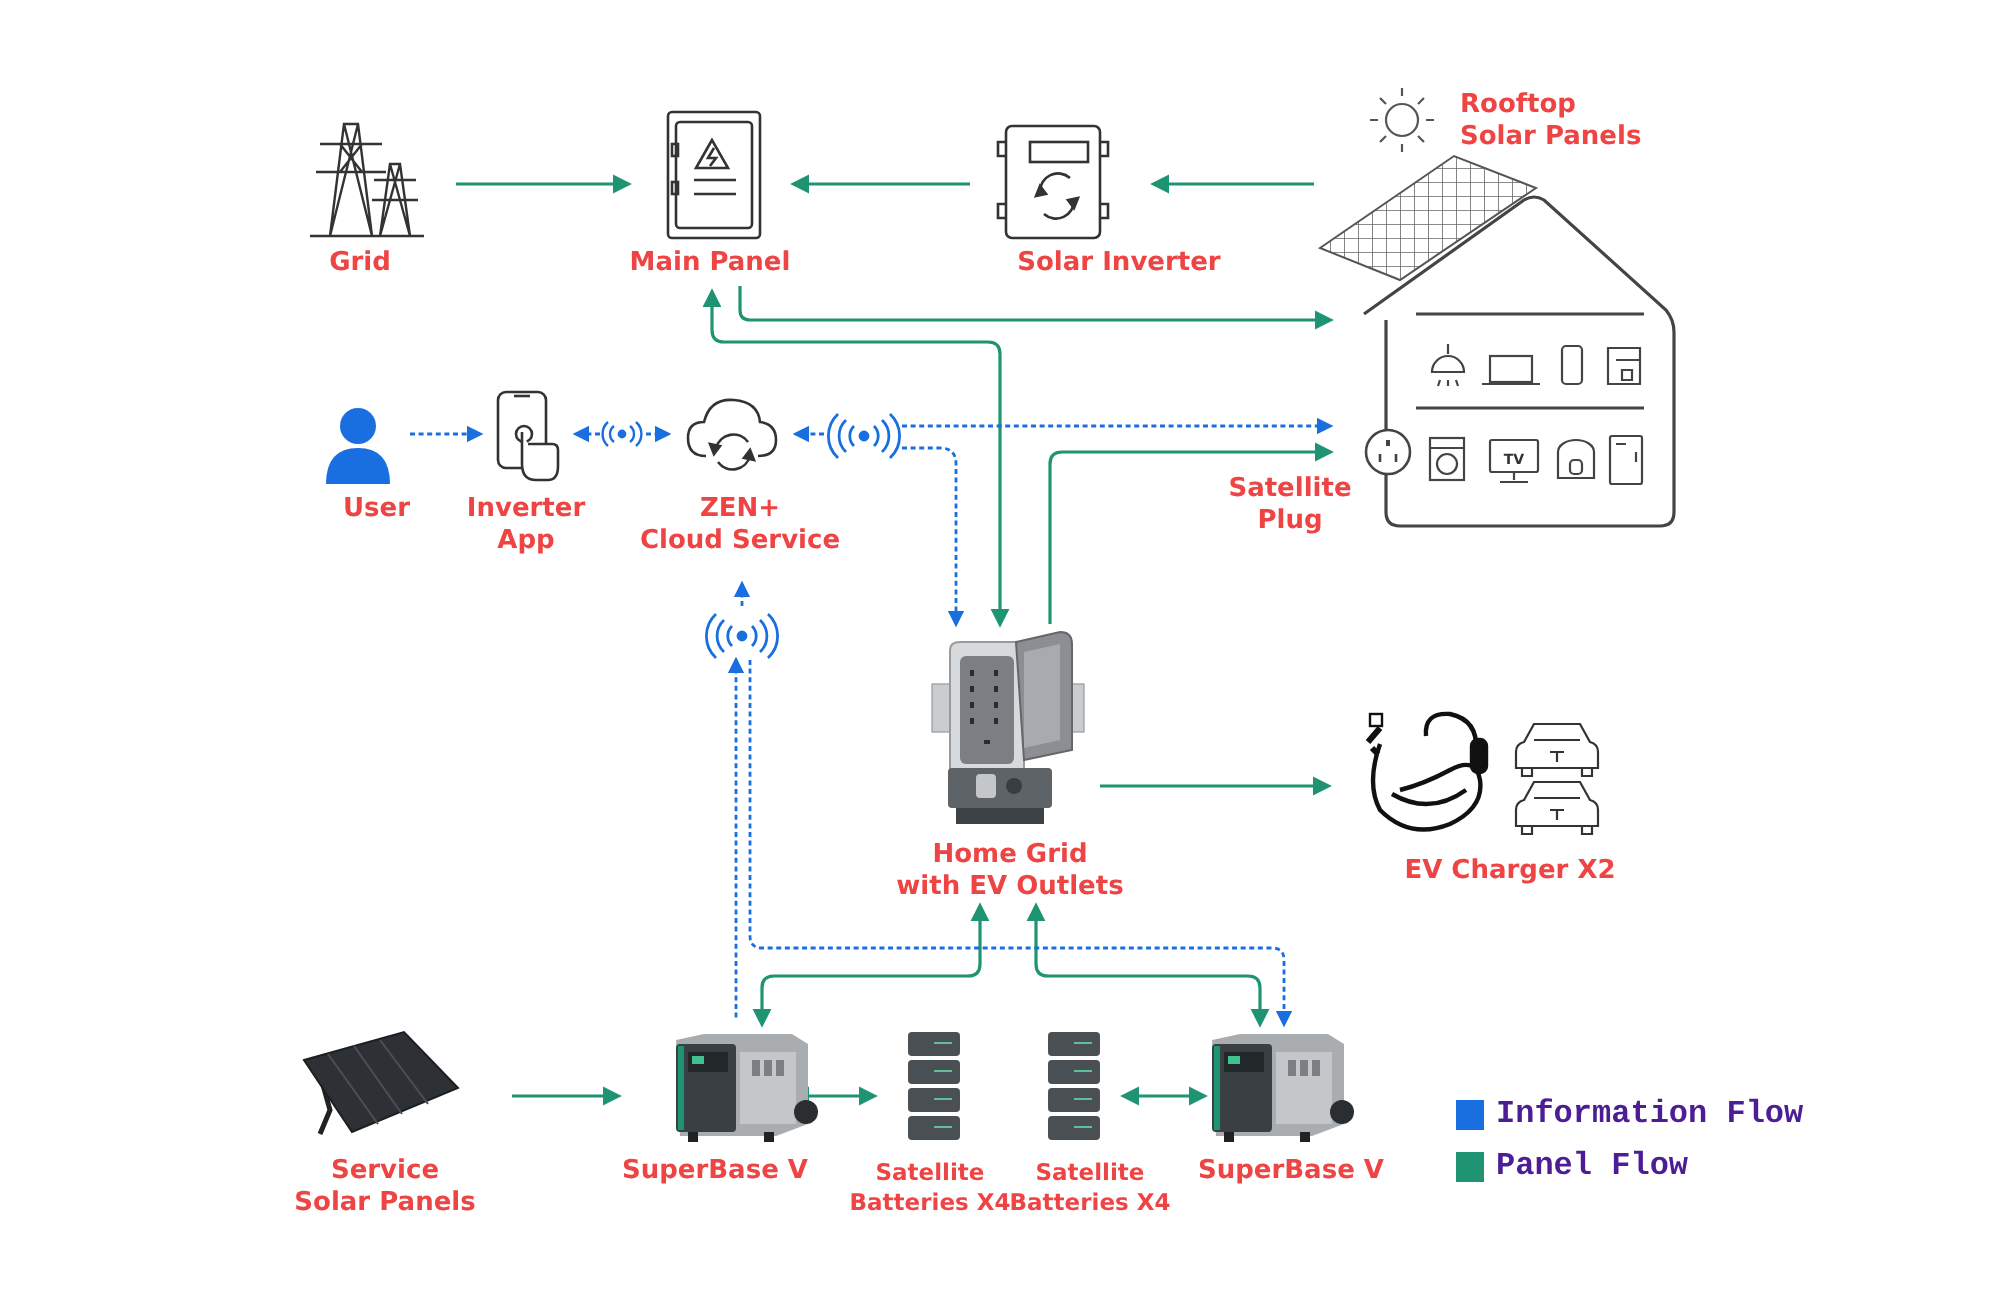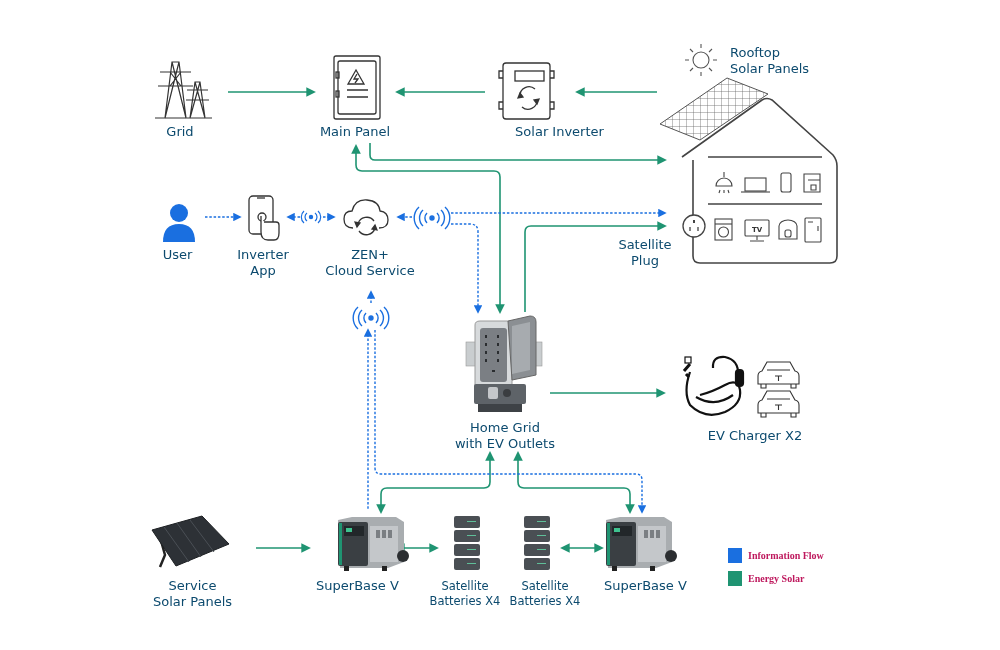--- a/index.html
+++ b/index.html
@@ -1,23 +1,23 @@
 <!DOCTYPE html>
 <html><head>
 <meta charset="utf-8">
 <style>
   html,body{margin:0;padding:0;background:#ffffff;}
   body{width:1000px;height:650px;position:relative;overflow:hidden;font-family:"Liberation Sans",sans-serif;}
   #diagram{position:absolute;left:0;top:0;width:1000px;height:650px;}
-  .lbl{position:absolute;font-family:"DejaVu Sans",sans-serif;font-weight:normal;font-size:13px;color:#0c4a6e;text-align:center;line-height:16px;white-space:pre-line;}
+  .lbl{position:absolute;font-family:"DejaVu Sans",sans-serif;font-weight:bold;font-size:13px;color:#ef4444;text-align:center;line-height:16px;white-space:pre-line;}
   .lbl.sm{font-size:11.5px;line-height:15px;}
   .legend{position:absolute;left:728px;top:548px;}
   .legend-row{display:flex;align-items:center;margin-bottom:8px;}
   .swatch{width:14px;height:15px;margin-right:6px;}
-  .legend-text{font-family:Liberation Serif, serif;font-weight:bold;font-size:10px;color:#be185d;}
+  .legend-text{font-family:Liberation Mono, monospace;font-weight:bold;font-size:16px;color:#4c1d95;}
 </style>
 </head>
 <body>
 
 <svg id="diagram" viewBox="0 0 1000 650" xmlns="http://www.w3.org/2000/svg">
   <defs>
     <marker id="ag" viewBox="0 0 10 10" refX="8" refY="5" markerWidth="6" markerHeight="6" orient="auto-start-reverse">
       <path d="M0,0 L10,5 L0,10 z" fill="#1f9472"></path>
     </marker>
     <marker id="ab" viewBox="0 0 10 10" refX="8" refY="5" markerWidth="6" markerHeight="6" orient="auto-start-reverse">
@@ -274,21 +274,21 @@
     <rect x="612" y="566" width="5" height="5" fill="#222"></rect>
       <rect x="650" y="566" width="5" height="5" fill="#222"></rect>
   </g>
 </svg>
 
 <div class="lbl" style="left:150px;top:124px;width:60px;">Grid</div>
 <div class="lbl" style="left:305px;top:124px;width:100px;">Main Panel</div>
 <div class="lbl" style="left:470px;top:124px;width:115px;margin-left:32px;">Solar Inverter</div>
 <div class="lbl" style="left:730px;top:45px;width:100px;text-align:left;">Rooftop
 Solar Panels</div>
-<div class="lbl" style="left:150px;top:247px;width:55px;">User</div>
+<div class="lbl" style="left:150px;top:247px;width:55px;text-align:right;">User</div>
 <div class="lbl" style="left:213px;top:247px;width:100px;">Inverter
 App</div>
 <div class="lbl" style="left:310px;top:247px;width:120px;">ZEN+
 Cloud Service</div>
 <div class="lbl" style="left:605px;top:237px;width:80px;">Satellite
 Plug</div>
 <div class="lbl" style="left:430px;top:420px;width:150px;">Home Grid
 with EV Outlets</div>
 <div class="lbl" style="left:690px;top:428px;width:130px;">EV Charger X2</div>
 <div class="lbl" style="left:135px;top:578px;width:115px;">Service
@@ -300,15 +300,15 @@
 Batteries X4</div>
 <div class="lbl" style="left:588px;top:578px;width:115px;">SuperBase V</div>
 
 <div class="legend">
   <div class="legend-row">
     <div class="swatch" style="background:#1a6fe0;"></div>
     <span class="legend-text">Information Flow</span>
   </div>
   <div class="legend-row">
     <div class="swatch" style="background:#1f9472;"></div>
-    <span class="legend-text">Energy Solar</span>
+    <span class="legend-text">Panel Flow</span>
   </div>
 </div>
 
 </body></html>

